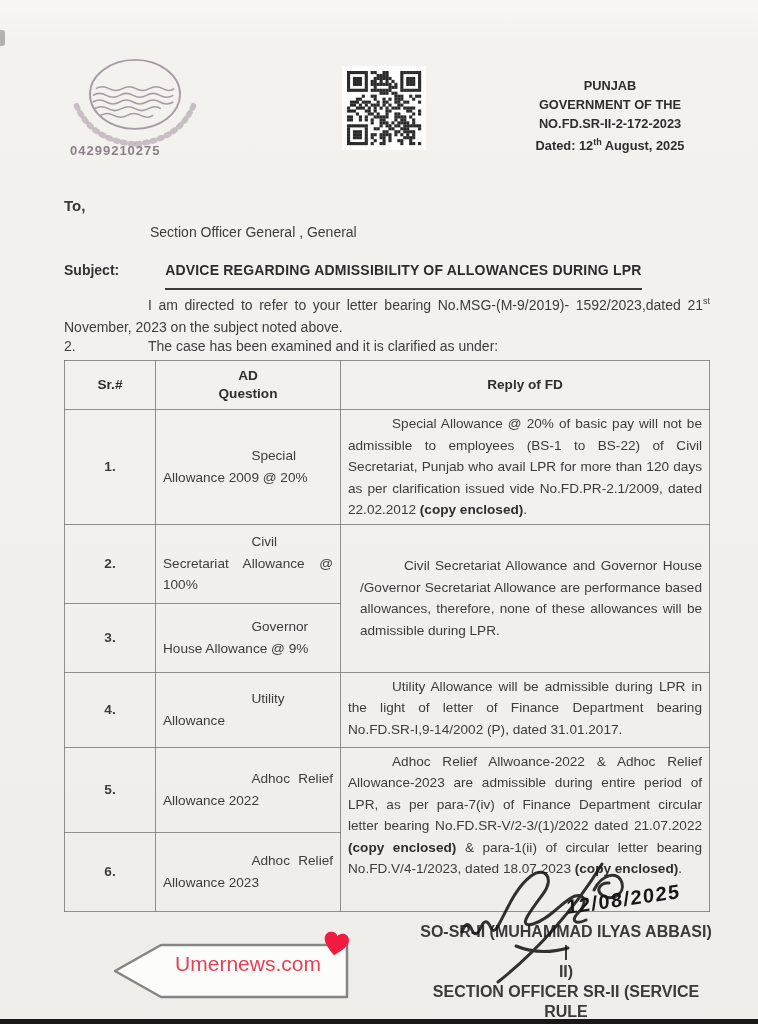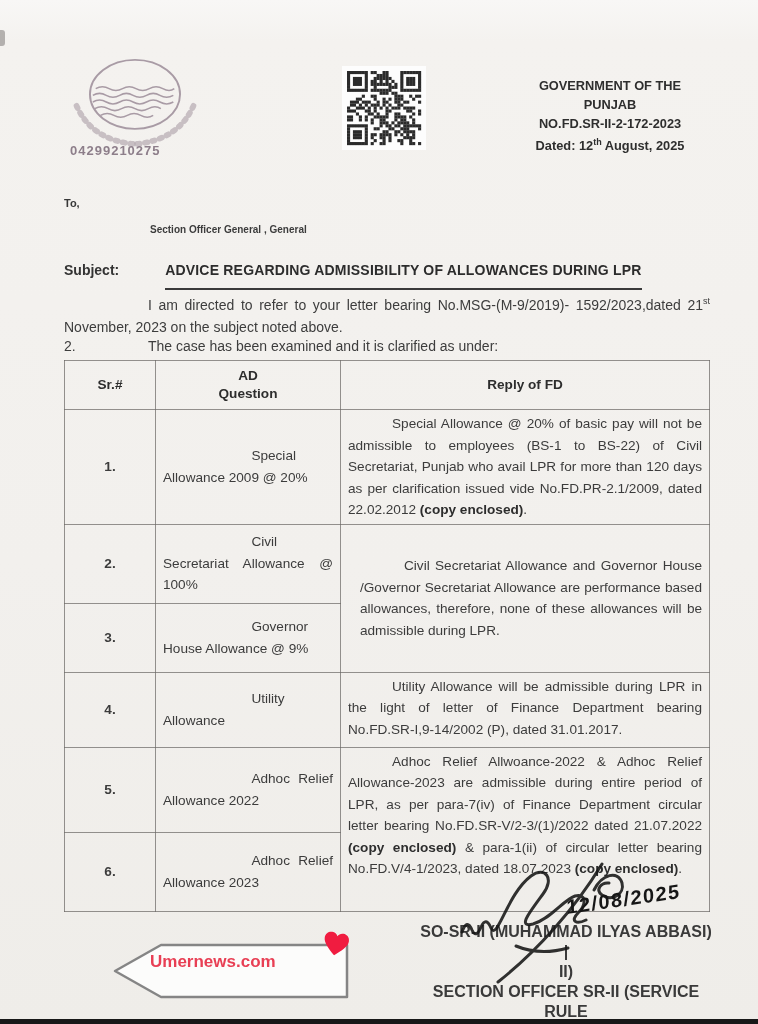--- a/index.html
+++ b/index.html
@@ -19,22 +19,22 @@
 
   
   .seal{position:absolute;left:60px;top:56px;width:150px;height:92px;}
   .stamp-no{position:absolute;left:70px;top:143px;font-size:13px;letter-spacing:1px;color:#8d7e8a;font-weight:600;}
   .qr{position:absolute;left:342px;top:66px;width:84px;height:84px;background:#fdfdfd;}
   .gov-block{position:absolute;left:505px;top:76px;width:210px;text-align:center;
     font-weight:700;font-size:12.8px;line-height:19px;color:#2e2e2e;}
   .sup{font-size:9px;vertical-align:super;}
 
   
-  .to{position:absolute;left:64px;top:197px;font-size:11px;font-weight:600;color:#383838;}
-  .recipient{position:absolute;left:150px;top:224px;font-size:10px;font-weight:700;color:#3c3c3c;}
+  .to{position:absolute;left:64px;top:197px;font-size:15px;font-weight:600;color:#383838;}
+  .recipient{position:absolute;left:150px;top:224px;font-size:14px;font-weight:400;color:#3c3c3c;}
   .subject-row{position:absolute;left:64px;top:262px;width:650px;font-size:14px;}
   .subject-label{font-weight:700;color:#333;}
   .subject-text{font-weight:700;color:#2c2c2c;margin-left:42px;border-bottom:2px solid #3a3a3a;padding-bottom:10px;letter-spacing:.2px;}
 
   
   .para1{position:absolute;left:64px;top:290px;width:646px;margin:0;
     font-size:14px;line-height:22px;font-weight:500;color:#3d3d3d;
     text-align:justify;text-indent:84px;}
   .para2{position:absolute;left:64px;top:338px;width:646px;font-size:14px;font-weight:500;color:#3d3d3d;display:flex;}
   .p2num{width:84px;flex:0 0 84px;}
@@ -62,22 +62,22 @@
   
   .sig-svg{position:absolute;left:452px;top:848px;width:230px;height:142px;z-index:6;pointer-events:none;}
   .hand-date{position:absolute;left:566px;top:888px;z-index:6;
     font-size:20px;font-weight:600;color:#161616;letter-spacing:1.5px;
     transform:rotate(-8deg) skewX(-6deg);}
   .sig-block{position:absolute;left:418px;top:922px;width:296px;text-align:center;
     font-size:16px;line-height:20px;font-weight:700;color:#3a3a3a;z-index:4;}
 
   
   .banner{position:absolute;left:105px;top:938px;width:252px;height:66px;z-index:7;}
-  .banner-text{position:absolute;left:150px;top:952px;width:196px;text-align:left;z-index:8;
-    font-size:17px;font-weight:700;}
+  .banner-text{position:absolute;left:150px;top:952px;width:196px;text-align:center;z-index:8;
+    font-size:21px;font-weight:400;}
   .heart{position:absolute;left:322px;top:930px;width:28px;height:28px;z-index:9;transform:rotate(10deg);}
 </style>
 </head>
 <body>
 
 <div class="page">
 
   <div class="edge-notch"></div>
 
   <svg class="seal" viewBox="0 0 150 96">
@@ -407,22 +407,22 @@
       <rect x="5.00" y="76.04" width="3.11" height="3.11" fill="#2b2b2b"></rect>
       <rect x="7.96" y="76.04" width="3.11" height="3.11" fill="#2b2b2b"></rect>
       <rect x="10.92" y="76.04" width="3.11" height="3.11" fill="#2b2b2b"></rect>
       <rect x="13.88" y="76.04" width="3.11" height="3.11" fill="#2b2b2b"></rect>
       <rect x="16.84" y="76.04" width="3.11" height="3.11" fill="#2b2b2b"></rect>
       <rect x="19.80" y="76.04" width="3.11" height="3.11" fill="#2b2b2b"></rect>
       <rect x="22.76" y="76.04" width="3.11" height="3.11" fill="#2b2b2b"></rect>
     </svg>
 
   <div class="gov-block">
+    <div>PUNJAB</div>
     <div>GOVERNMENT OF THE</div>
-    <div>PUNJAB</div>
     <div>NO.FD.SR-II-2-172-2023</div>
     <div><span>Dated: 12</span><span class="sup">th</span><span> August, 2025</span></div>
   </div>
 
   <div class="to">To,</div>
   <div class="recipient">Section Officer General , General</div>
 
   <div class="subject-row">
     <span class="subject-label">Subject:</span>
     <span class="subject-text">ADVICE REGARDING ADMISSIBILITY OF ALLOWANCES DURING LPR</span>

